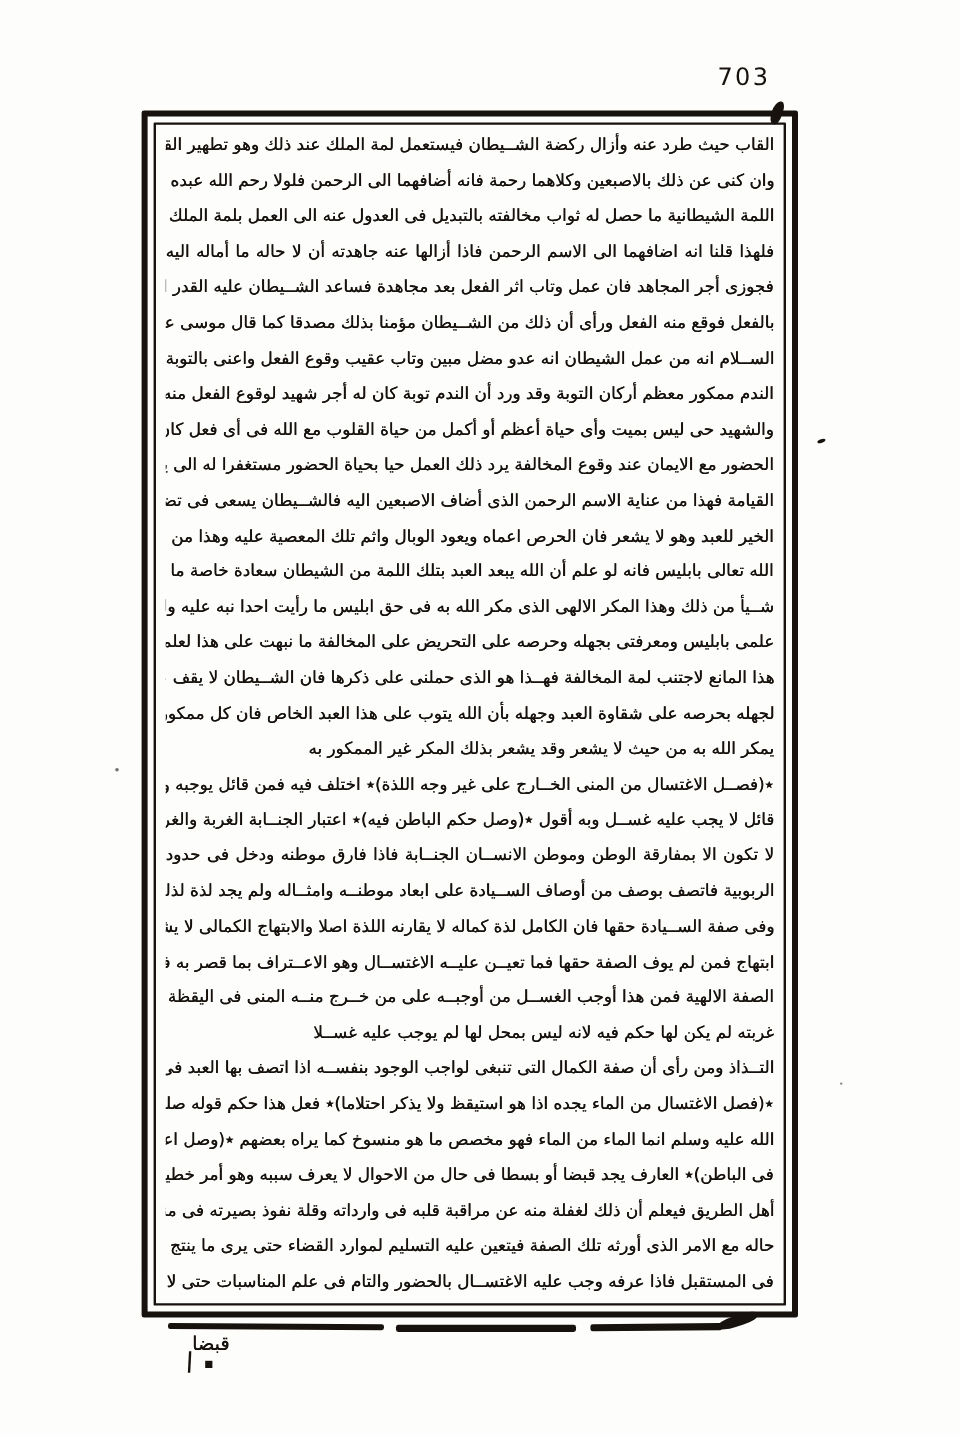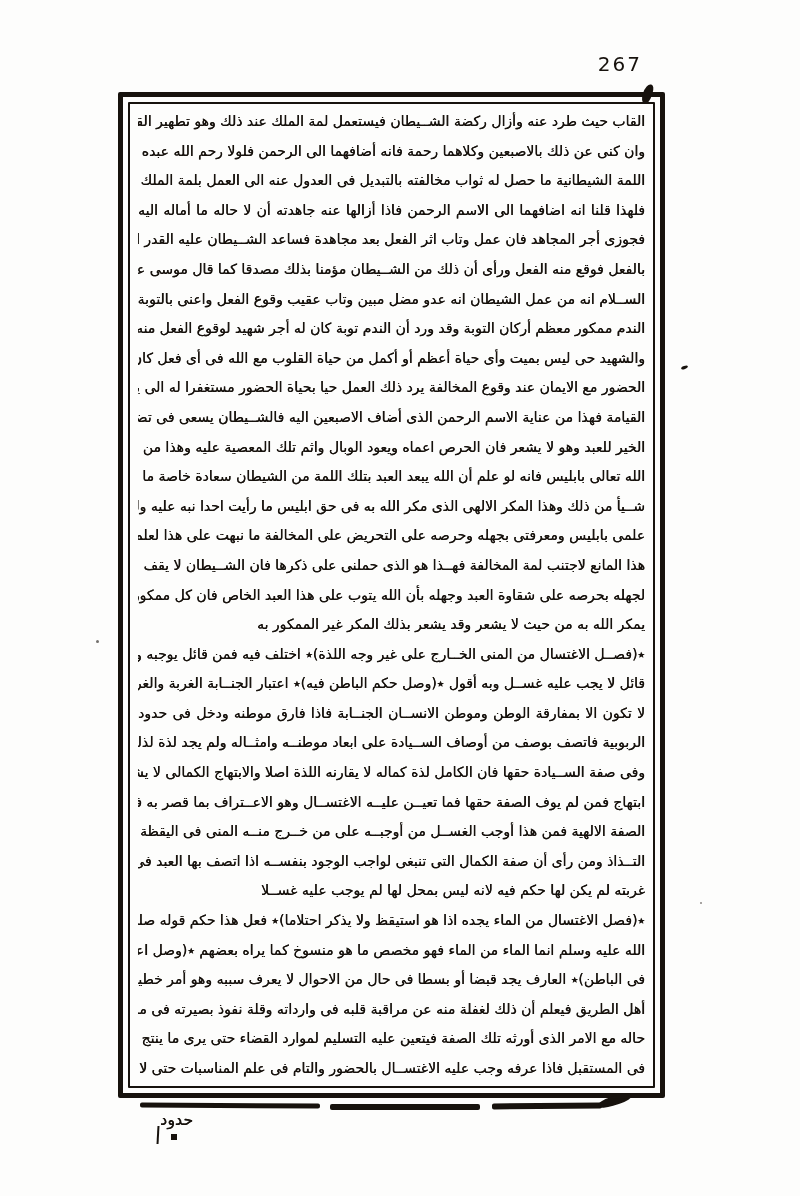--- a/index.html
+++ b/index.html
@@ -100,21 +100,21 @@
     background:var(--ink);
     border-radius:50%;
   }
   .speck-1{left:681px;top:366px;width:7px;height:3px;transform:rotate(-20deg);}
   .speck-2{left:96px;top:640px;width:3px;height:3px;opacity:.6;}
   .speck-3{left:700px;top:902px;width:2px;height:2px;opacity:.5;}
 </style>
 </head>
 <body>
 
-<div class="page-number">267</div>
+<div class="page-number">703</div>
 
 <div class="top-border-blob"></div>
 
 <div class="frame-outer">
   <div class="frame-inner">
     <div class="text-block">
         <div class="text-line">القاب حيث طرد عنه وأزال ركضة الشــيطان فيستعمل لمة الملك عند ذلك وهو تطهير القاب</div>
         <div class="text-line">وان كنى عن ذلك بالاصبعين وكلاهما رحمة فانه أضافهما الى الرحمن فلولا رحم الله عبده بتلك</div>
         <div class="text-line">اللمة الشيطانية ما حصل له ثواب مخالفته بالتبديل فى العدول عنه الى العمل بلمة الملك فله اجران</div>
         <div class="text-line">فلهذا قلنا انه اضافهما الى الاسم الرحمن فاذا أزالها عنه جاهدته أن لا حاله ما أماله اليه</div>
@@ -132,36 +132,36 @@
         <div class="text-line">هذا المانع لاجتنب لمة المخالفة فهــذا هو الذى حملنى على ذكرها فان الشــيطان لا يقف عندها</div>
         <div class="text-line">لجهله بحرصه على شقاوة العبد وجهله بأن الله يتوب على هذا العبد الخاص فان كل ممكور به انما</div>
         <div class="text-line short">يمكر الله به من حيث لا يشعر وقد يشعر بذلك المكر غير الممكور به</div>
         <div class="text-line">٭(فصــل الاغتسال من المنى الخــارج على غير وجه اللذة)٭ اختلف فيه فمن قائل يوجبه ومن</div>
         <div class="text-line">قائل لا يجب عليه غســل وبه أقول ٭(وصل حكم الباطن فيه)٭ اعتبار الجنــابة الغربة والغربة</div>
         <div class="text-line">لا تكون الا بمفارقة الوطن وموطن الانســان الجنــابة فاذا فارق موطنه ودخل فى حدود</div>
         <div class="text-line">الربوبية فاتصف بوصف من أوصاف الســيادة على ابعاد موطنــه وامثــاله ولم يجد لذة لذلك فما</div>
         <div class="text-line">وفى صفة الســيادة حقها فان الكامل لذة كماله لا يقارنه اللذة اصلا والابتهاج الكمالى لا يشــبه</div>
         <div class="text-line">ابتهاج فمن لم يوف الصفة حقها فما تعيــن عليــه الاغتســال وهو الاعــتراف بما قصر به فى حق تلك</div>
         <div class="text-line">الصفة الالهية فمن هذا أوجب الغســل من أوجبــه على من خــرج منــه المنى فى اليقظة من غــير</div>
+        <div class="text-line short">غربته لم يكن لها حكم فيه لانه ليس بمحل لها لم يوجب عليه غســلا</div>
         <div class="text-line">التــذاذ ومن رأى أن صفة الكمال التى تنبغى لواجب الوجود بنفســه اذا اتصف بها العبد فى</div>
-        <div class="text-line short">غربته لم يكن لها حكم فيه لانه ليس بمحل لها لم يوجب عليه غســلا</div>
         <div class="text-line">٭(فصل الاغتسال من الماء يجده اذا هو استيقظ ولا يذكر احتلاما)٭ فعل هذا حكم قوله صلى</div>
         <div class="text-line">الله عليه وسلم انما الماء من الماء فهو مخصص ما هو منسوخ كما يراه بعضهم ٭(وصل اعتباره</div>
         <div class="text-line">فى الباطن)٭ العارف يجد قبضا أو بسطا فى حال من الاحوال لا يعرف سببه وهو أمر خطير عند</div>
         <div class="text-line">أهل الطريق فيعلم أن ذلك لغفلة منه عن مراقبة قلبه فى وارداته وقلة نفوذ بصيرته فى مناسبة</div>
         <div class="text-line">حاله مع الامر الذى أورثه تلك الصفة فيتعين عليه التسليم لموارد القضاء حتى يرى ما ينتج له ذلك</div>
         <div class="text-line">فى المستقبل فاذا عرفه وجب عليه الاغتســال بالحضور والتام فى علم المناسبات حتى لا يجهل ما يرد</div>
       </div>
   </div>
 </div>
 
 <div class="bottom-smudge smudge-a"></div>
 <div class="bottom-smudge smudge-b"></div>
 <div class="bottom-smudge smudge-c"></div>
 <div class="bottom-smudge smudge-d"></div>
 
-<div class="catchword">حدود</div>
+<div class="catchword">قبضا</div>
 <div class="catchword-square"></div>
 <div class="catchword-stroke"></div>
 
 <div class="ink-speck speck-1"></div>
 <div class="ink-speck speck-2"></div>
 <div class="ink-speck speck-3"></div>
 
 </body></html>

